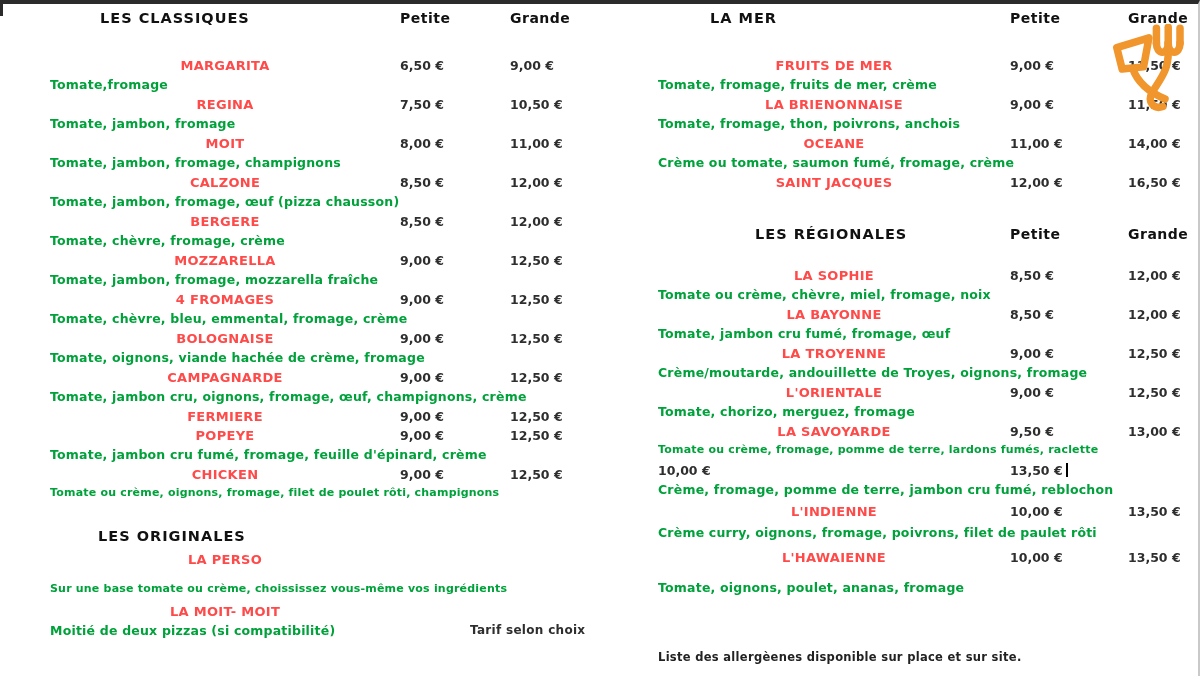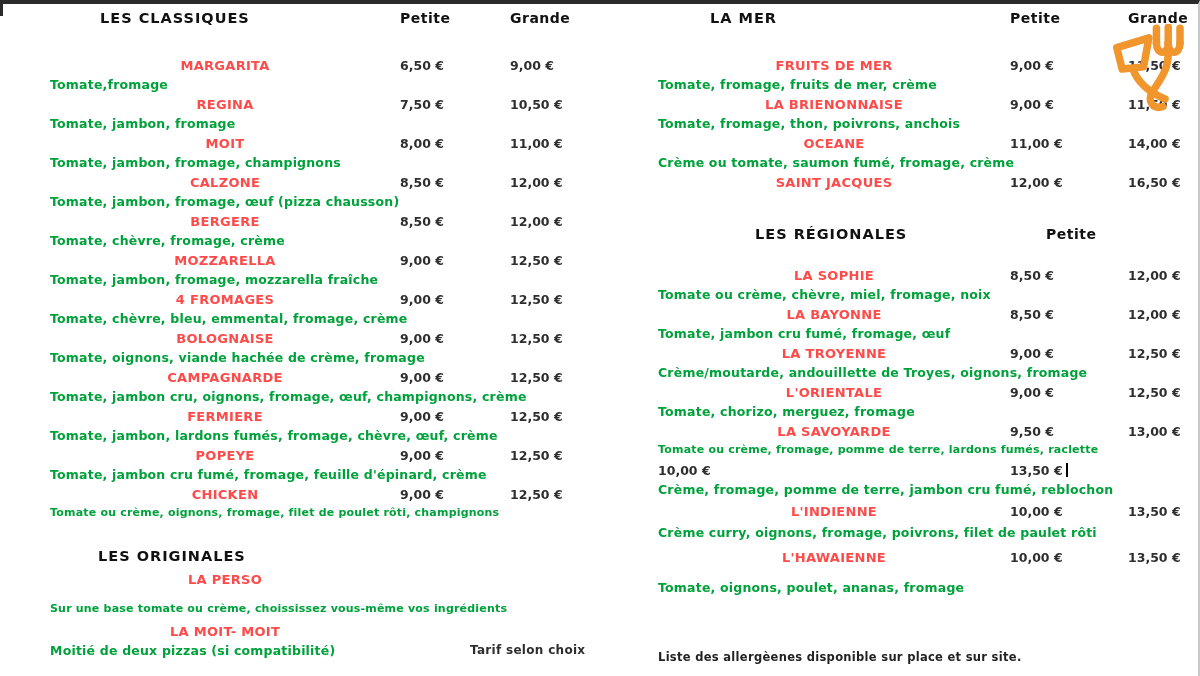--- a/index.html
+++ b/index.html
@@ -24,21 +24,21 @@
   .s-classiques { --ti:50px; } .s-mer { --ti:52px; } .s-regionales { --ti:97px; } .s-originales { --ti:48px; }
   .col-label { font-weight:bold; font-size:14px; color:#111; letter-spacing:0.5px; }
 
   .item-row  { height:19px; }
   .item-name { color:#ff4a4a; font-weight:bold; font-size:13px; letter-spacing:0.3px; white-space:nowrap;text-align:center; }
   .price     { color:#2e2e2e; font-weight:bold; font-size:12.5px; white-space:nowrap; }
   .item-desc { height:19px; margin-bottom:1px; color:#00a13b; font-weight:bold; font-size:12.5px; letter-spacing:0.2px; white-space:nowrap; }
   .desc-small { font-size:11px; }
 
   .s-regionales { margin-top:32px; }
-  .s-regionales .sec-head { margin-bottom:22px;gap:36px; }
+  .s-regionales .sec-head { margin-bottom:22px; }
   .s-regionales > :nth-child(14) { margin-top:3px; }
   .s-regionales > :nth-child(15) { margin-top:2px; }
   .s-regionales > :nth-child(16) { margin-top:6px; }
   .s-regionales > :nth-child(17) { margin-top:11px; }
 
   .s-originales { margin-top:23px; }
   .s-originales .sec-head { margin-bottom:4px; }
   .s-originales .item-row { margin-top:3px; }
   .s-originales > :nth-child(3) { margin-top:11px; }
 
@@ -116,21 +116,20 @@
           <div class="item-name">CAMPAGNARDE</div>
           <div class="price">9,00 €</div>
           <div class="price">12,50 €</div>
         </div>
         <div class="item-desc">Tomate, jambon cru, oignons, fromage, œuf, champignons, crème</div>
         <div class="item-row">
           <div class="item-name">FERMIERE</div>
           <div class="price">9,00 €</div>
           <div class="price">12,50 €</div>
         </div>
-        <div class="item-desc">Tomate, jambon, lardons fumés, fromage, chèvre, œuf, crème</div>
         <div class="item-row">
           <div class="item-name">POPEYE</div>
           <div class="price">9,00 €</div>
           <div class="price">12,50 €</div>
         </div>
         <div class="item-desc">Tomate, jambon cru fumé, fromage, feuille d'épinard, crème</div>
         <div class="item-row">
           <div class="item-name">CHICKEN</div>
           <div class="price">9,00 €</div>
           <div class="price">12,50 €</div>

